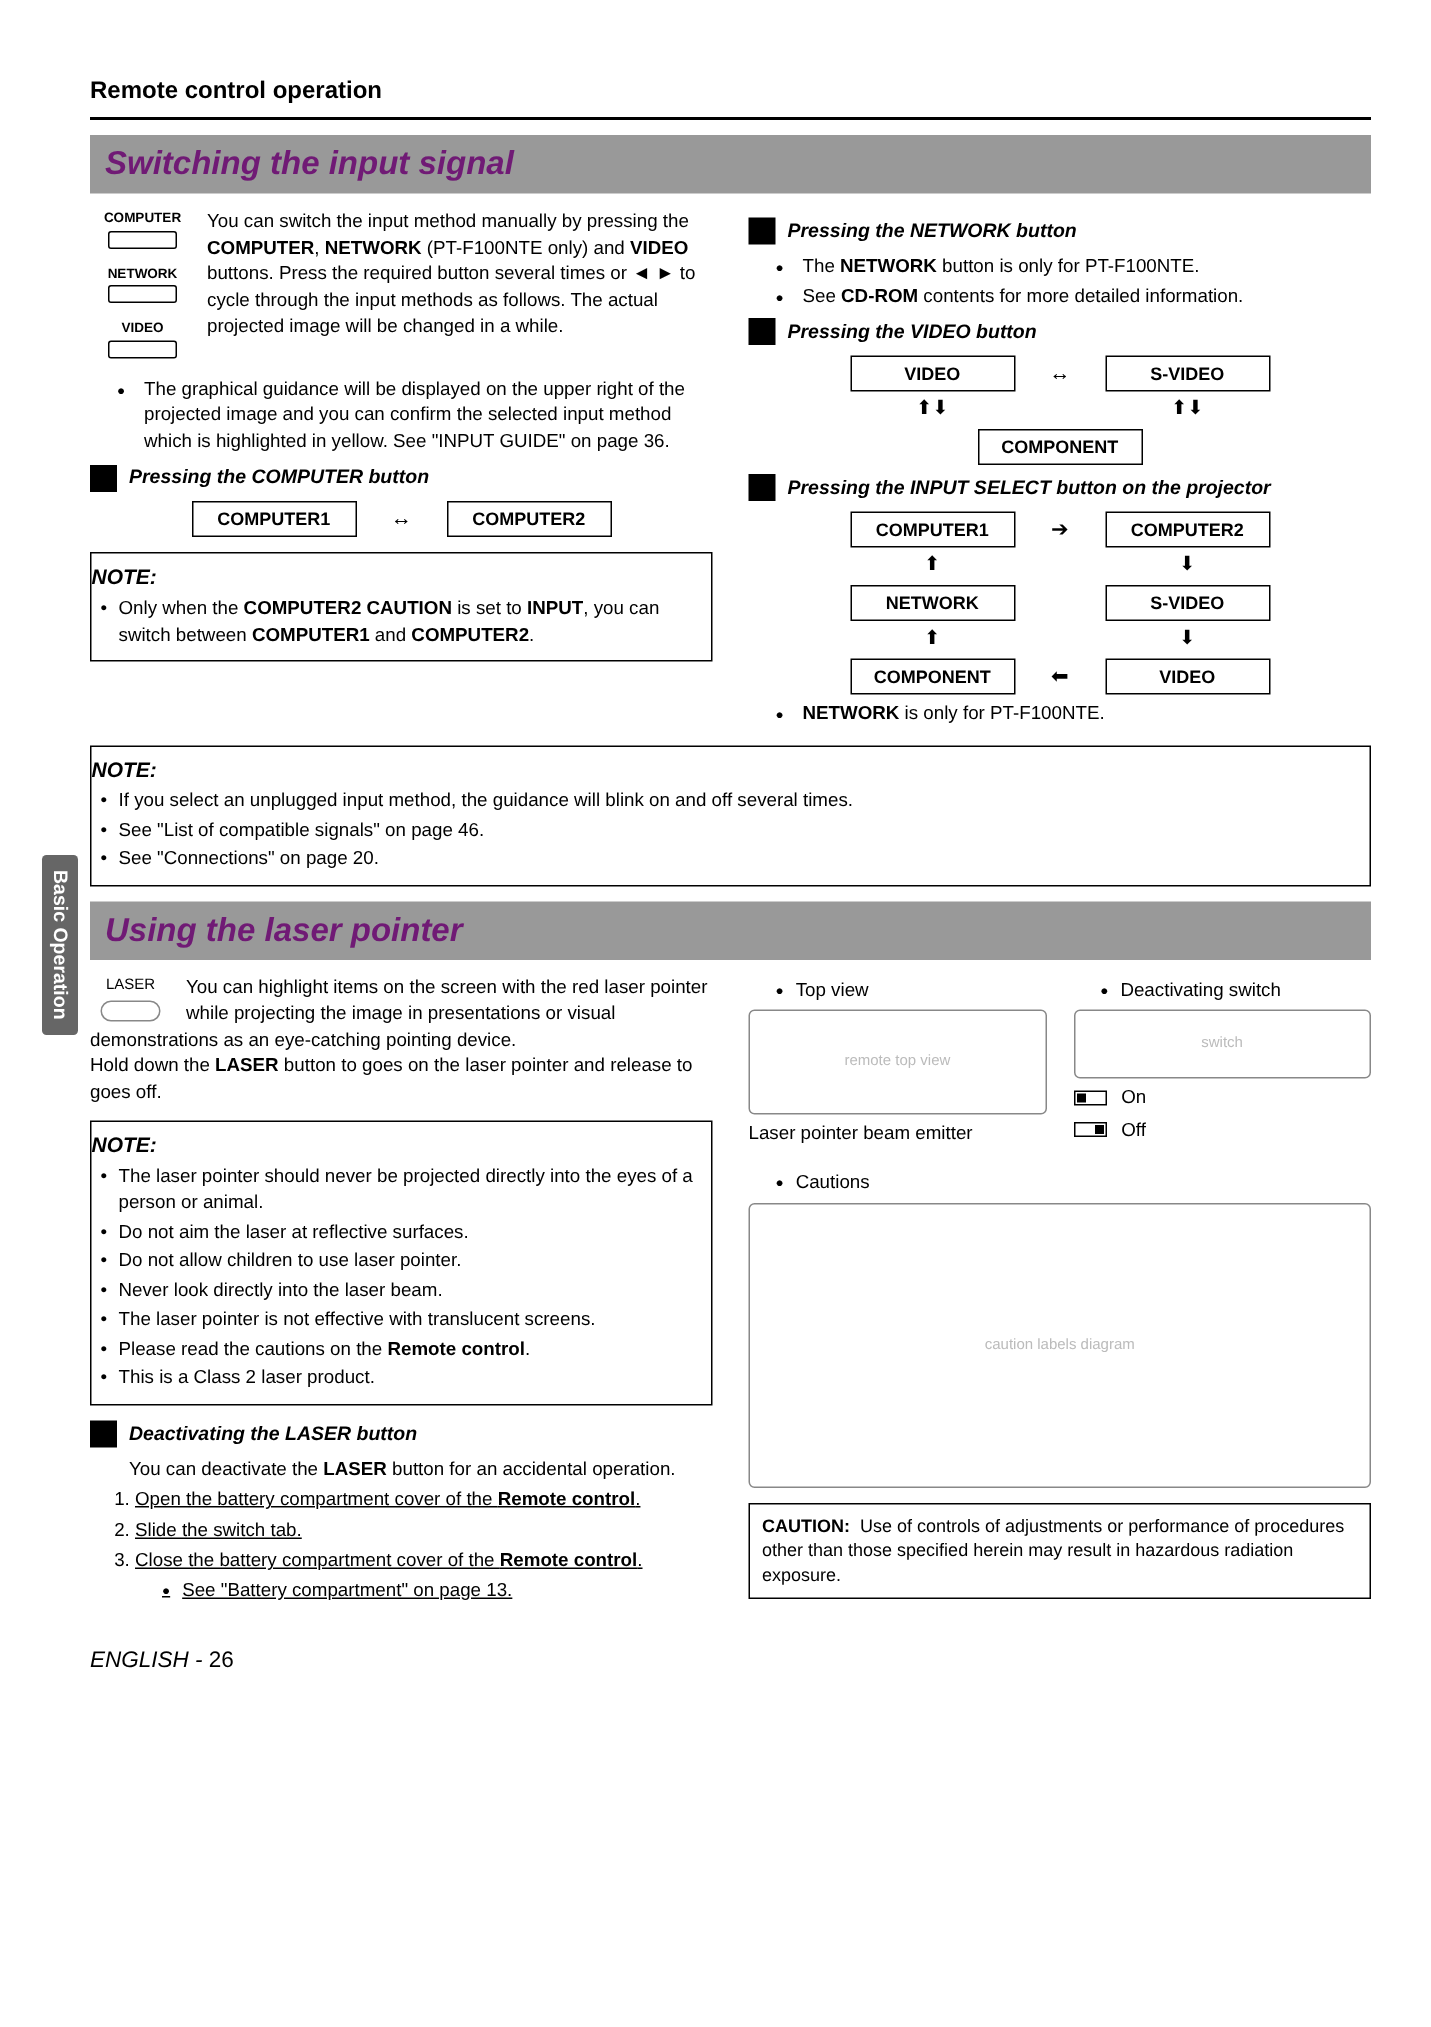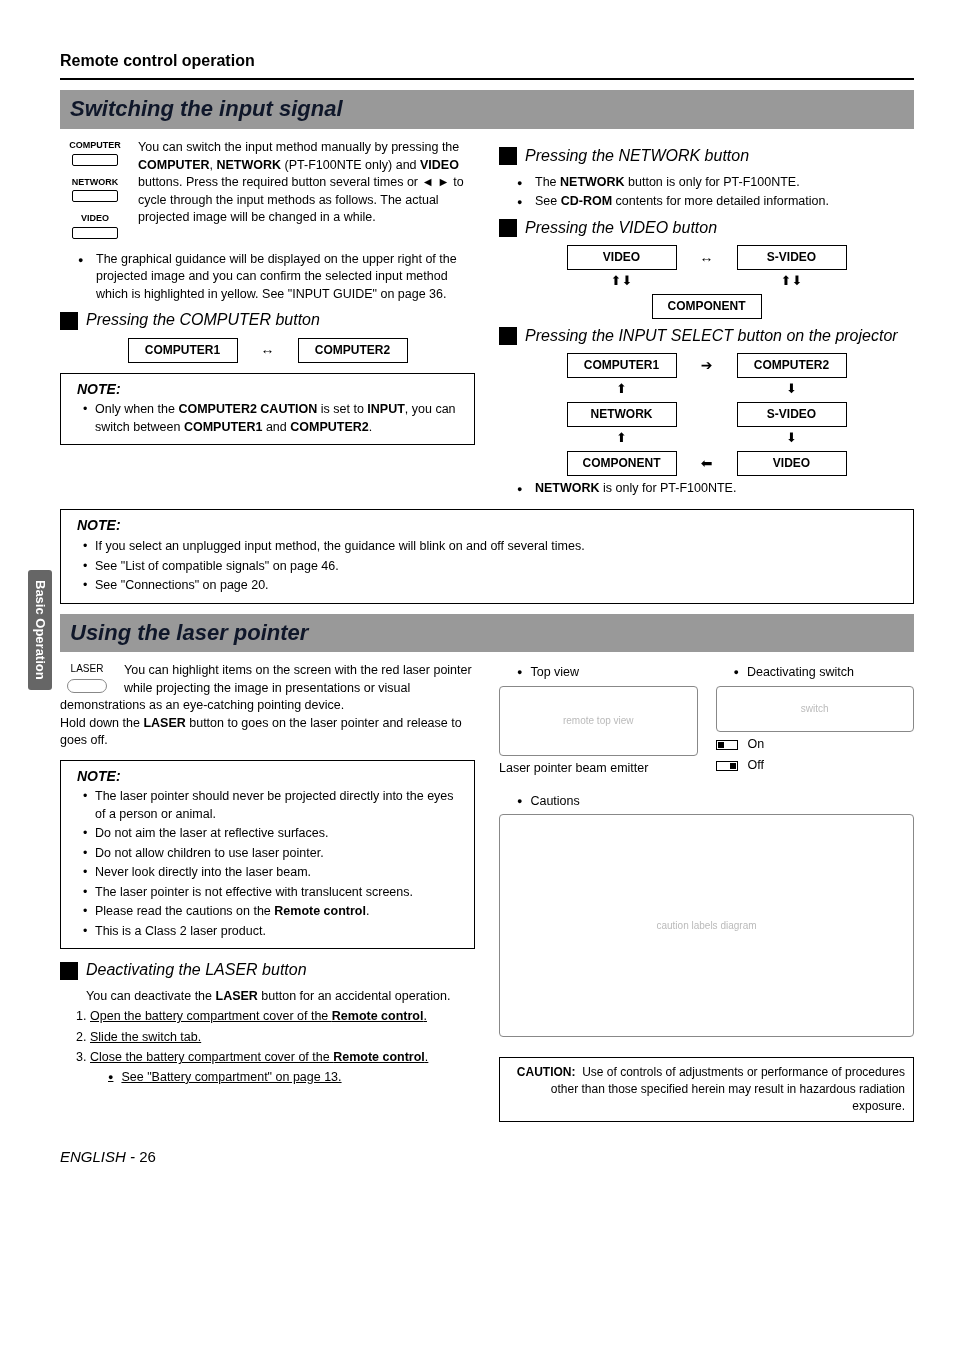--- a/index.html
+++ b/index.html
@@ -1,40 +1,40 @@
 <!DOCTYPE html>
 <html><head>
 <meta charset="utf-8">
 <style>
   * { box-sizing: border-box; margin: 0; padding: 0; }
   body { font-family: Arial, Helvetica, sans-serif; width: 954px; background: #fff; color: #000; padding: 50px 40px 30px 60px; font-size: 12.5px; line-height: 1.4; position: relative; }
   .side-tab { position: absolute; left: 28px; top: 570px; writing-mode: vertical-rl; background: #666; color: #fff; padding: 10px 3px; font-size: 13px; font-weight: bold; border-radius: 3px; }
   .section-head { font-size: 16px; font-weight: bold; margin-bottom: 6px; }
   .section-rule { border-top: 2px solid #000; margin-bottom: 10px; }
-  .bar-title { background: #999; color: #0f172a; font-size: 22px; font-weight: bold; font-style: italic; padding: 4px 10px; margin: 8px 0 10px 0; }
+  .bar-title { background: #999; color: #701a75; font-size: 22px; font-weight: bold; font-style: italic; padding: 4px 10px; margin: 8px 0 10px 0; }
   .two-col { display: flex; gap: 24px; }
   .col { flex: 1; }
   .remote-icons { float: left; width: 70px; text-align: center; font-size: 9px; font-weight: bold; margin-right: 8px; }
   .remote-icons .btn-box { border: 1.5px solid #000; border-radius: 2px; width: 46px; height: 12px; margin: 2px auto 10px auto; }
   .sub-h { display: flex; align-items: center; margin: 6px 0 6px 0; }
   .sub-h .blk { width: 18px; height: 18px; background: #000; margin-right: 8px; flex-shrink:0; }
-  .sub-h-text { font-size: 16px; font-weight: normal; font-style: italic; }
+  .sub-h-text { font-size: 13px; font-weight: bold; font-style: italic; }
   ul.bul { list-style: none; padding-left: 36px; }
   ul.bul li { position: relative; margin: 2px 0; }
   ul.bul li::before { content: "●"; position: absolute; left: -18px; font-size: 9px; top: 3px; }
-  .note-box { border: 1px solid #000; padding: 6px 16px; margin: 10px 0; }
+  .note-box { border: 1px solid #000; padding: 6px 0; margin: 10px 0; }
   .note-box .note-title { font-weight: bold; font-style: italic; font-size: 14px; }
   .note-box ul { list-style: none; padding-left: 18px; }
   .note-box ul li { position: relative; margin: 2px 0; }
   .note-box ul li::before { content: "•"; position: absolute; left: -12px; }
   .flow-row { display:flex; align-items:center; justify-content:center; gap:14px; margin:4px 0;}
   .flow-box { border:1.5px solid #000; padding:3px 10px; font-weight:bold; min-width:110px; text-align:center; font-size:12px;}
   .flow-arrow { width:32px; text-align:center; font-size:14px;}
   .flow-up { text-align:center; font-size:13px; margin-top:-2px; }
-  .caution-box { border:1px solid #000; padding:6px 8px; margin-top:20px; font-size:12px;text-align:right;}
+  .caution-box { border:1px solid #000; padding:6px 8px; margin-top:10px; font-size:12px;}
   .laser-ic { float:left; width:54px; text-align:center; font-size:10px; margin-right:10px;}
   .laser-ic .lbox{ border:1.5px solid #888; border-radius:8px; width:40px; height:14px; margin:3px auto;}
   ol.steps { padding-left:30px;text-decoration:underline; }
   ol.steps li { margin:3px 0; }
   .footer { font-size:15px; font-style:italic; margin-top:24px;}
   .diagram { border:1px solid #888; height:70px; margin:4px 0; display:flex; align-items:center; justify-content:center; color:#bbb; font-size:10px; border-radius:4px;}
   .bullet-line{ display:flex; align-items:flex-start; gap:8px; margin:2px 0 2px 18px;}
   .bullet-line .dot{ font-size:9px; margin-top:2px;}
   .onoff { display:flex; align-items:center; gap:10px; margin:4px 0;}
   .switch-box{ border:1px solid #000; width:22px; height:10px; position:relative;}
@@ -231,21 +231,21 @@
             </div>
             <span>Off</span>
           </div>
       </div>
     </div>
 
     <div class="bullet-line" style="margin-top:14px">
         <span class="dot">●</span>
         <span>Cautions</span>
       </div>
-    <div class="diagram" style="height:223px">caution labels diagram</div>
+    <div class="diagram" style="height:190px">caution labels diagram</div>
 
     <div class="caution-box">
       <b>CAUTION:</b>
       &nbsp;<span>Use of controls of adjustments or performance of procedures other than those specified herein may result in hazardous radiation exposure.</span>
     </div>
   </div>
 </div>
 
 <div class="footer">
   <span style="font-variant:small-caps">ENGLISH</span><span> - </span><span style="font-style:normal">26</span>

